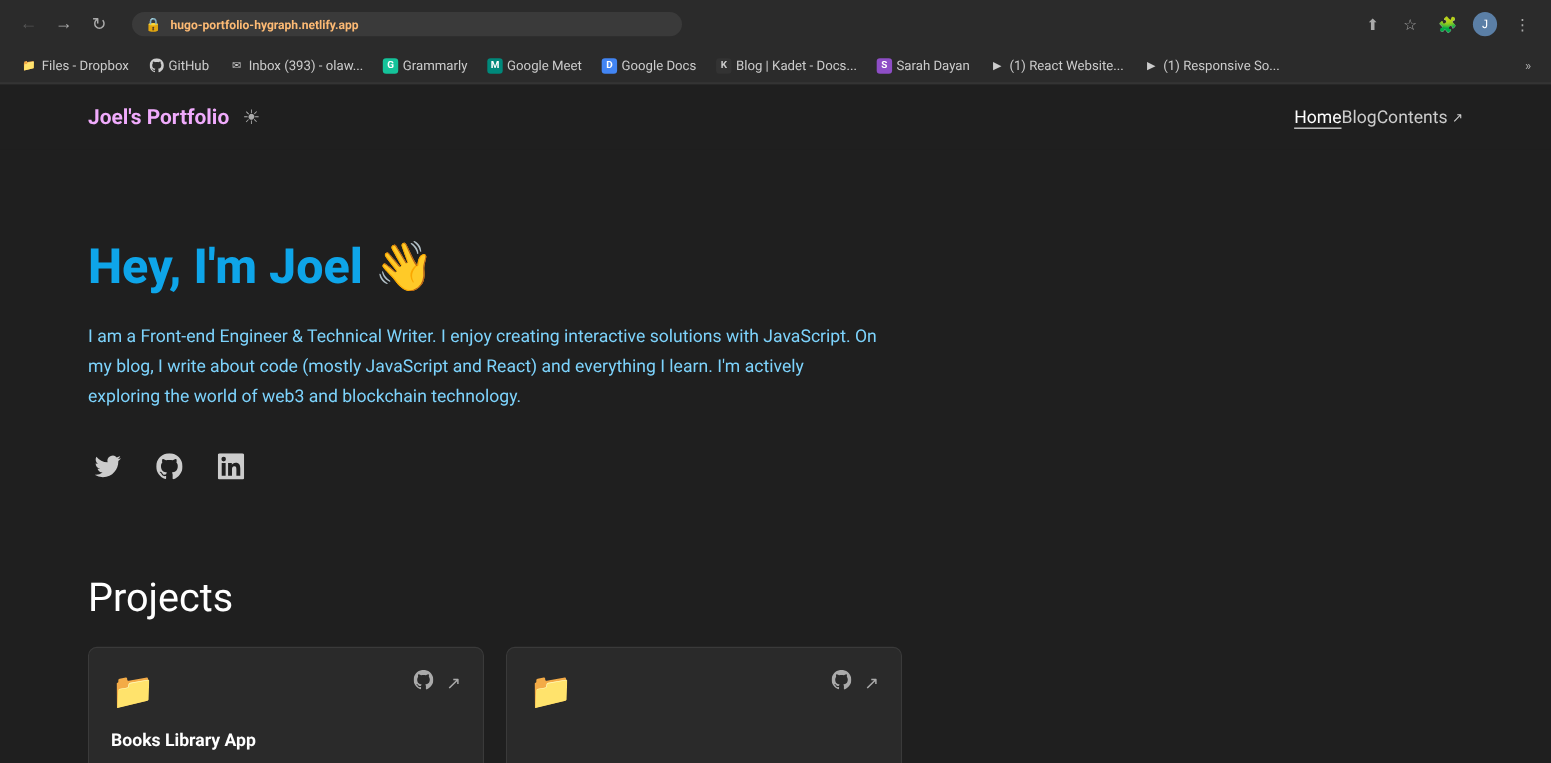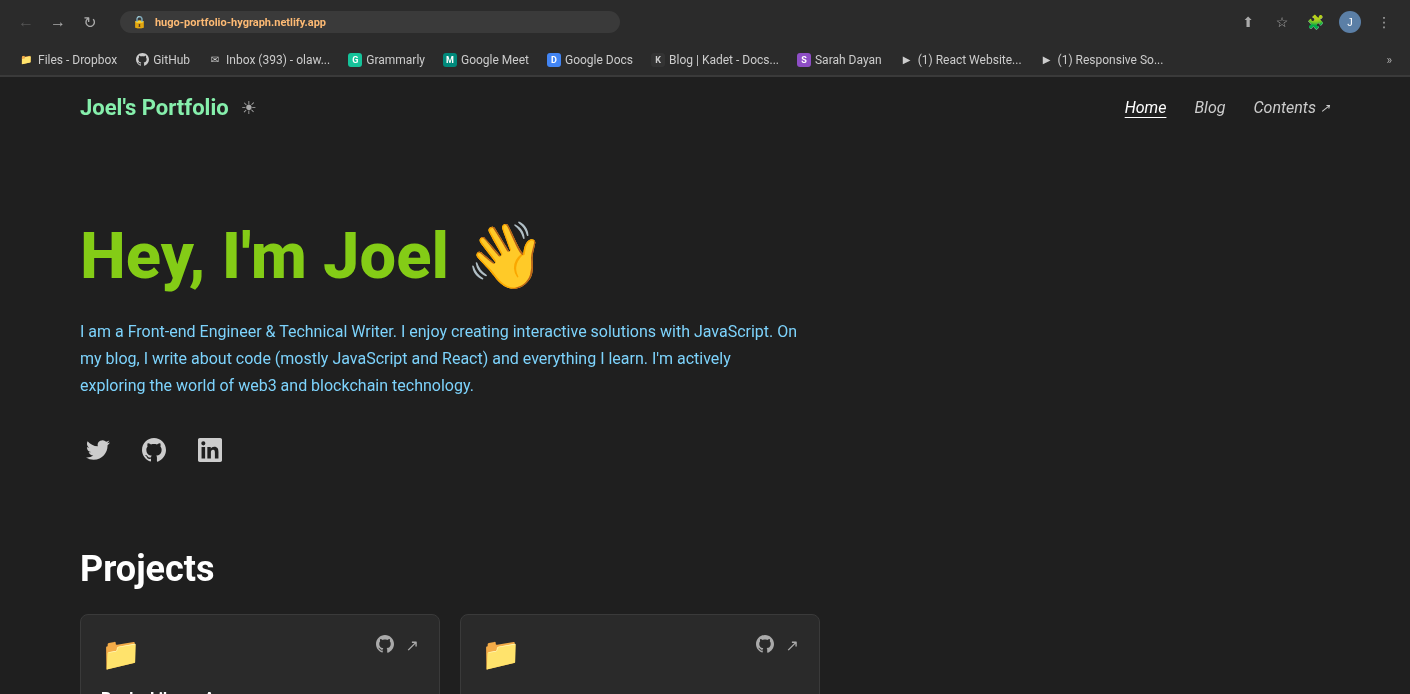--- a/index.html
+++ b/index.html
@@ -151,38 +151,36 @@
       background: #1f1f1f;
     }
 
     .site-logo-area {
       display: flex;
       align-items: center;
       gap: 12px;
     }
 
     .site-logo {
-      font-size: 22px;
+      font-size: 19px;
       font-weight: 700;
-      color: #86efac;
+      color: #f0abfc;
     }
 
     .theme-toggle {
       background: transparent;
       border: none;
       color: #aaa;
       cursor: pointer;
       font-size: 18px;
     }
 
     .site-nav-links {
       display: flex;
       align-items: flex-end;
-      gap: 28px;
-      font-style: italic;
     }
 
     .nav-link {
       font-size: 16px;
       color: #ccc;
       text-decoration: none;
       cursor: pointer;
     }
 
     .nav-link.active {
@@ -196,23 +194,23 @@
       align-items: center;
       gap: 4px;
     }
 
     
     .hero-section {
       padding: 80px 80px 60px;
     }
 
     .hero-greeting {
-      font-size: 65px;
+      font-size: 44px;
       font-weight: 800;
-      color: #84cc16;
+      color: #0ea5e9;
       margin-bottom: 24px;
     }
 
     .hero-bio {
       font-size: 16px;
       color: #7dd3fc;
       line-height: 1.7;
       max-width: 720px;
       margin-bottom: 32px;
     }
@@ -234,21 +232,21 @@
       height: 36px;
     }
 
     
     .projects-section {
       padding: 20px 80px 40px;
     }
 
     .projects-title {
       font-size: 36px;
-      font-weight: 700;
+      font-weight: 400;
       color: #ffffff;
       margin-bottom: 24px;
     }
 
     .projects-grid {
       display: grid;
       grid-template-columns: repeat(2, 1fr);
       gap: 20px;
       max-width: 740px;
     }

